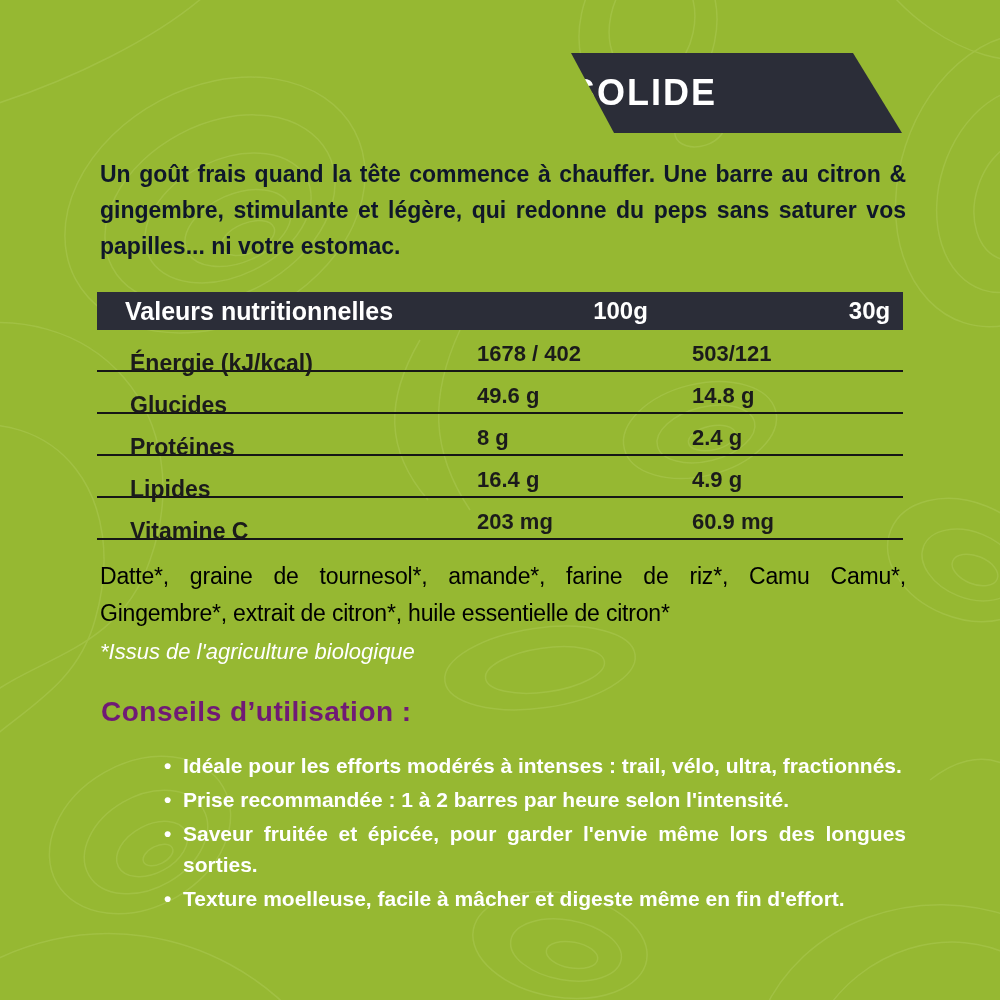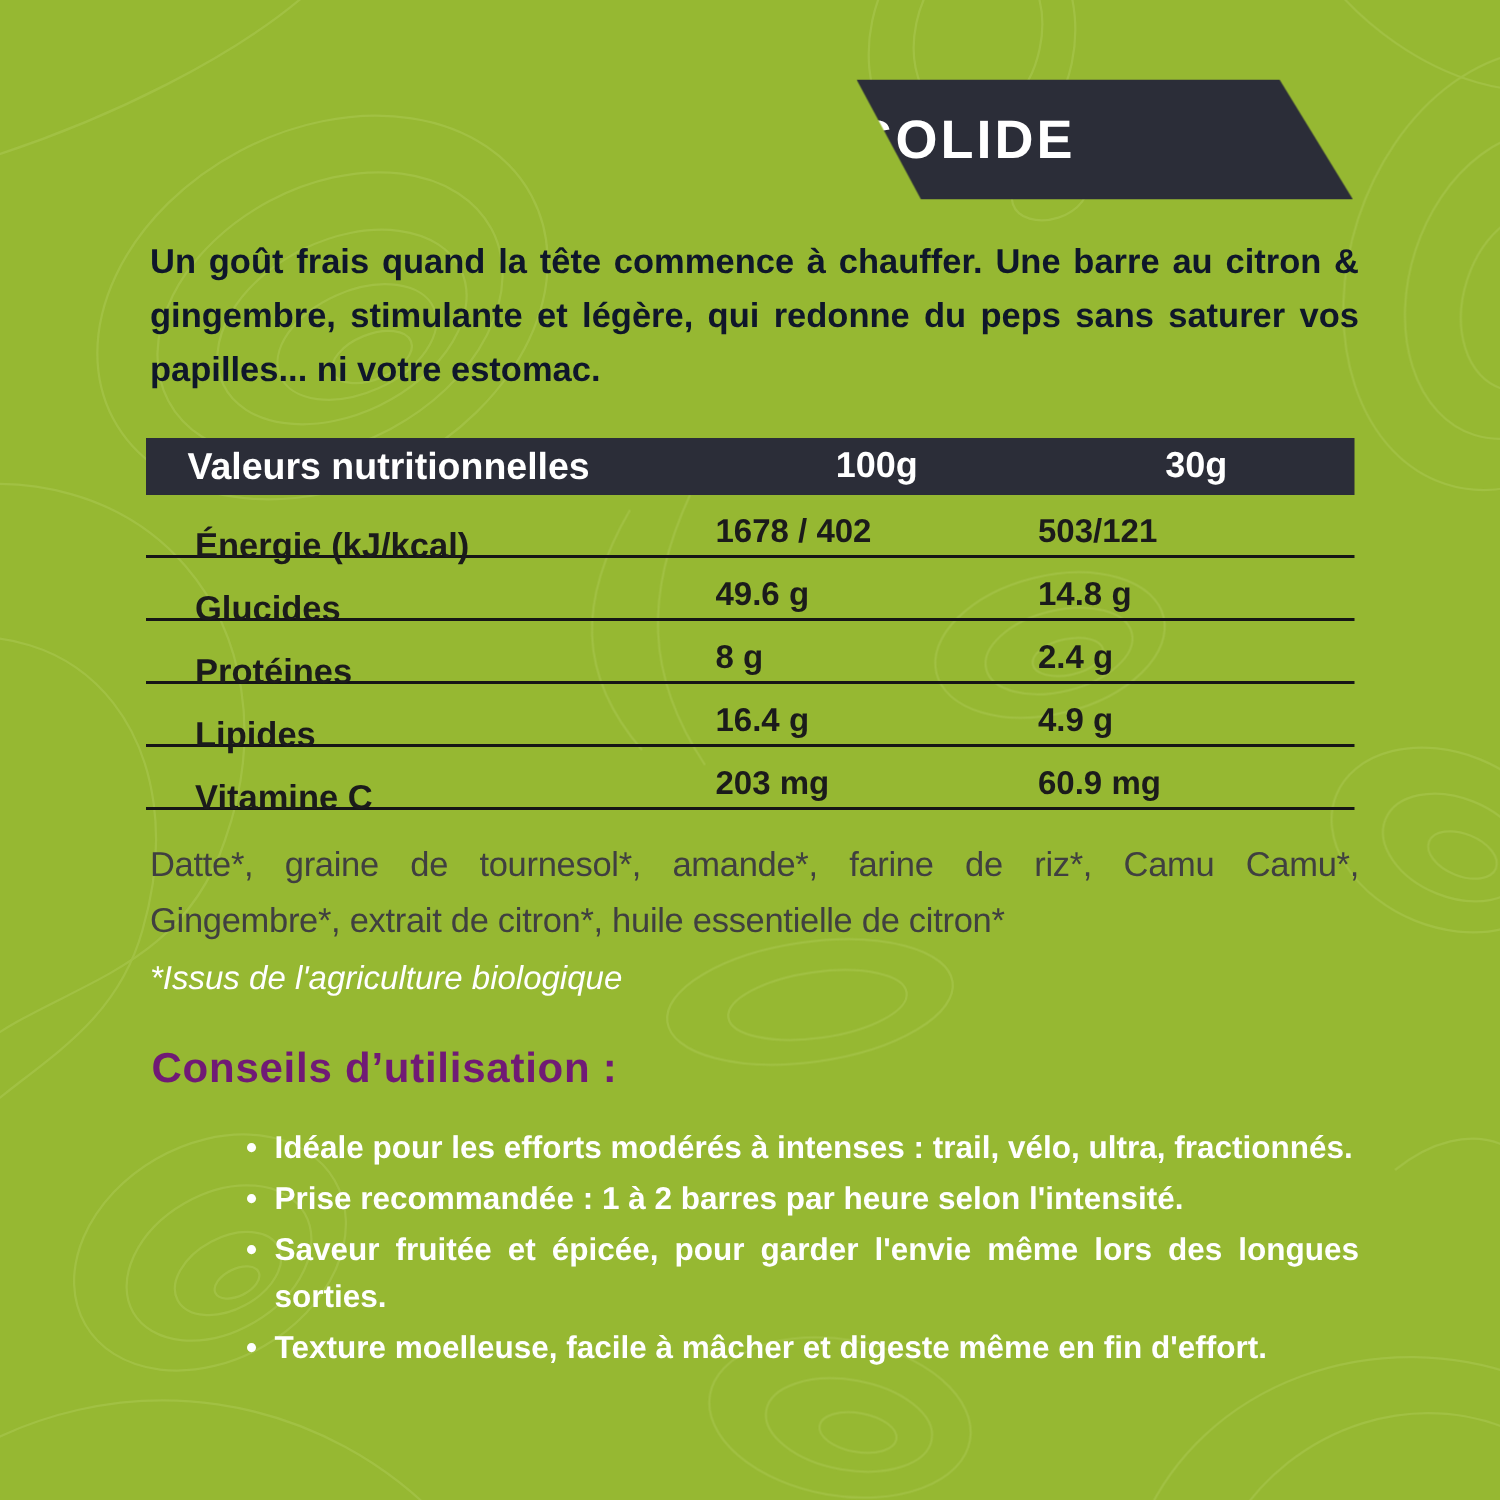--- a/index.html
+++ b/index.html
@@ -31,37 +31,37 @@
     left:100px; top:144px; width:806px;
     color:#0f172a; font-size:23px; font-weight:bold;
     line-height:36px; text-align:justify;margin-top:12px;
   }
 
   
   .ntable { left:97px; top:292px; width:806px; }
   .t-head {
     background:#2b2d38; height:38px;
     display:grid; grid-template-columns:380px 215px 211px;
-    align-items:center; color:#ffffff; font-weight:bold;
+    align-items:center; color:#ffffff; font-weight:bold;gap:36px;
   }
   .t-head .t-title { padding-left:28px; font-size:25px; }
   .t-head .t-col  { text-align:center; font-size:24px; }
   .t-row {
     display:grid; grid-template-columns:380px 215px 211px;
     height:42px; align-items:center;
     border-bottom:2px solid #161616;
     color:#1b1b1b; font-weight:bold;
   }
   .t-row .c-label { padding-left:33px; font-size:23px;margin-top:20px; }
   .t-row .c-val   { text-align:left; font-size:22px; }
 
   
   .ingredients {
     left:100px; top:558px; width:806px;
-    color:#404040; font-size:23px; font-weight:400;
+    color:#000000; font-size:23px; font-weight:400;
     letter-spacing:-0.2px; line-height:37px; text-align:justify;
   }
   .organic-note {
     left:100px; top:633px; width:806px;
     color:#ffffff; font-size:22px; font-style:italic; font-weight:400;
     line-height:37px;
   }
 
   
   .usage-heading {

